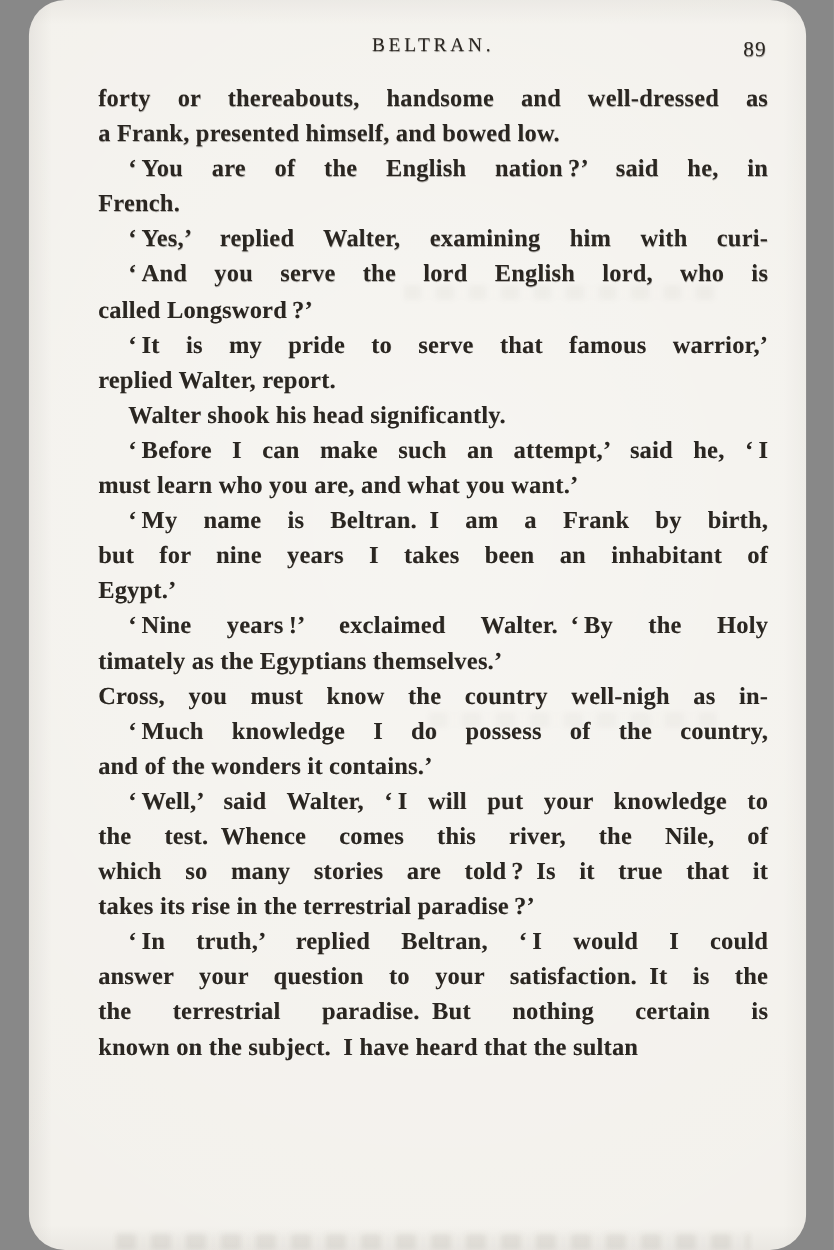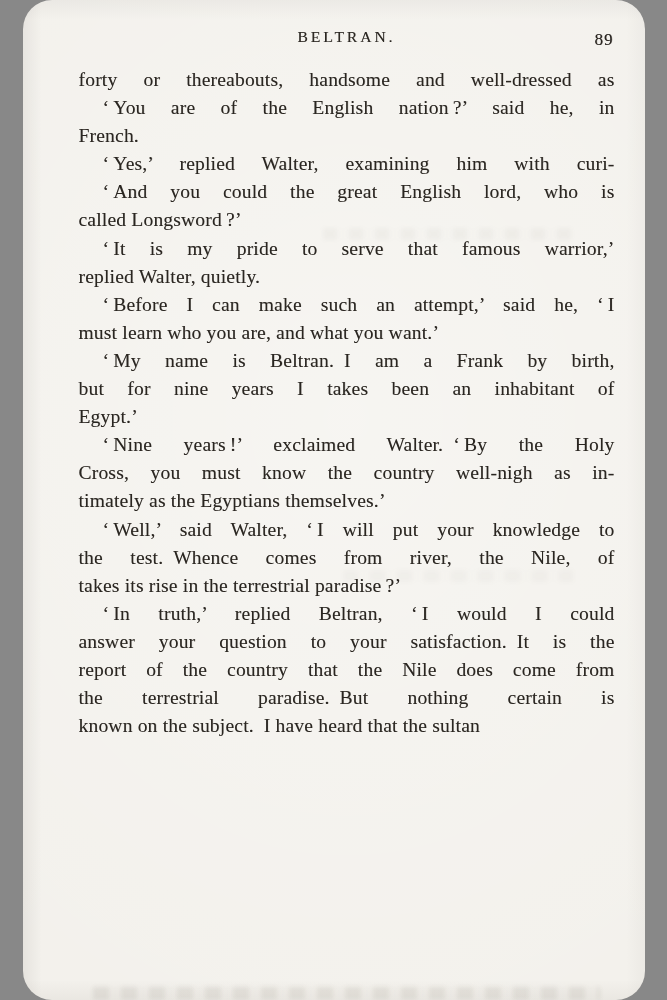--- a/index.html
+++ b/index.html
@@ -31,21 +31,21 @@
     text-shadow: 0.3px 0.3px 0.6px rgba(43,38,33,0.45);
   }
   .page-number {
     position: absolute; right: 1px; top: 2px;
     font-size: 17px;
     letter-spacing: 1px;
     text-shadow: 0.4px 0.4px 0.6px rgba(43,38,33,0.5);
   }
   .page-body {
     position: absolute;
-    top: 66px; left: 56px; width: 536px;
+    top: 66px; left: 56px; width: 536px; font-weight: bold;
   }
   .paragraph { margin: 0; }
   .line {
     font-size: 19.5px;
     line-height: 28.1px;
     letter-spacing: 0.2px;
     text-align: justify;
     text-align-last: justify;
     text-shadow: 0.3px 0.3px 0.5px rgba(43,38,33,0.32);
     white-space: normal;
@@ -85,59 +85,67 @@
 
 <div class="page" style="color: rgb(42, 38, 33);">
   <div class="running-head-row">
     <div class="running-head">BELTRAN.</div>
     <div class="page-number">89</div>
   </div>
 
   <div class="page-body">
       <div class="paragraph">
         <div class="line">forty or thereabouts, handsome and well-dressed as</div>
+        <div class="line last">a Frank, presented himself, and bowed low.</div>
       </div>
       <div class="paragraph">
         <div class="line indent">‘ You are of the English nation ?’ said he, in</div>
         <div class="line last">French.</div>
       </div>
       <div class="paragraph">
         <div class="line indent">‘ Yes,’ replied Walter, examining him with curi-</div>
       </div>
       <div class="paragraph">
-        <div class="line indent">‘ And you could the great English lord, who is</div>
+        <div class="line indent">‘ And you serve the lord English lord, who is</div>
         <div class="line last">called Longsword ?’</div>
       </div>
       <div class="paragraph">
         <div class="line indent">‘ It is my pride to serve that famous warrior,’</div>
-        <div class="line last">replied Walter, quietly.</div>
+        <div class="line last">replied Walter, report.</div>
+      </div>
+      <div class="paragraph">
+        <div class="line last indent">Walter shook his head significantly.</div>
       </div>
       <div class="paragraph">
         <div class="line indent">‘ Before I can make such an attempt,’ said he, ‘ I</div>
         <div class="line last">must learn who you are, and what you want.’</div>
       </div>
       <div class="paragraph">
         <div class="line indent">‘ My name is Beltran. I am a Frank by birth,</div>
         <div class="line">but for nine years I takes been an inhabitant of</div>
         <div class="line last">Egypt.’</div>
       </div>
       <div class="paragraph">
         <div class="line indent">‘ Nine years !’ exclaimed Walter. ‘ By the Holy</div>
+        <div class="line last">timately as the Egyptians themselves.’</div>
         <div class="line">Cross, you must know the country well-nigh as in-</div>
-        <div class="line last">timately as the Egyptians themselves.’</div>
+      </div>
+      <div class="paragraph">
+        <div class="line indent">‘ Much knowledge I do possess of the country,</div>
+        <div class="line last">and of the wonders it contains.’</div>
       </div>
       <div class="paragraph">
         <div class="line indent">‘ Well,’ said Walter, ‘ I will put your knowledge to</div>
-        <div class="line">the test. Whence comes from river, the Nile, of</div>
+        <div class="line">the test. Whence comes this river, the Nile, of</div>
+        <div class="line">which so many stories are told ? Is it true that it</div>
         <div class="line last">takes its rise in the terrestrial paradise ?’</div>
       </div>
       <div class="paragraph">
         <div class="line indent">‘ In truth,’ replied Beltran, ‘ I would I could</div>
         <div class="line">answer your question to your satisfaction. It is the</div>
-        <div class="line">report of the country that the Nile does come from</div>
         <div class="line">the terrestrial paradise. But nothing certain is</div>
         <div class="line last">known on the subject. I have heard that the sultan</div>
       </div>
     </div>
 
   <div class="scan-smudge smudge-mid1"></div>
   <div class="scan-smudge smudge-mid2"></div>
   <div class="scan-smudge smudge-bottom"></div>
 </div>
 

